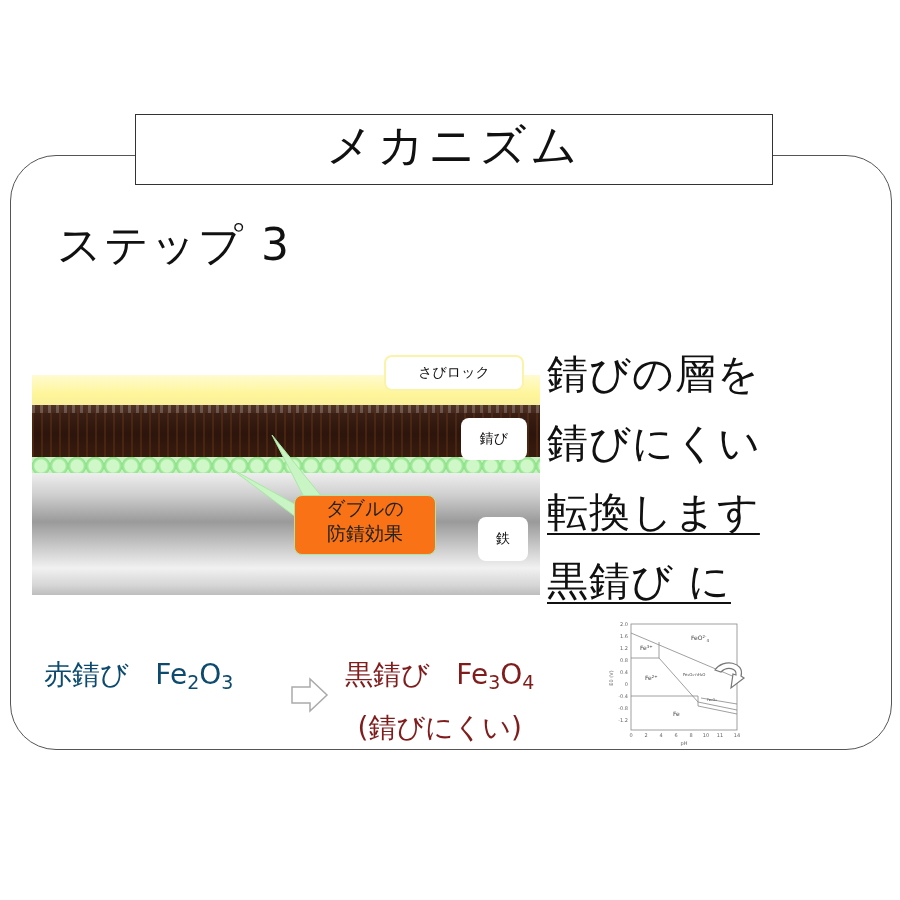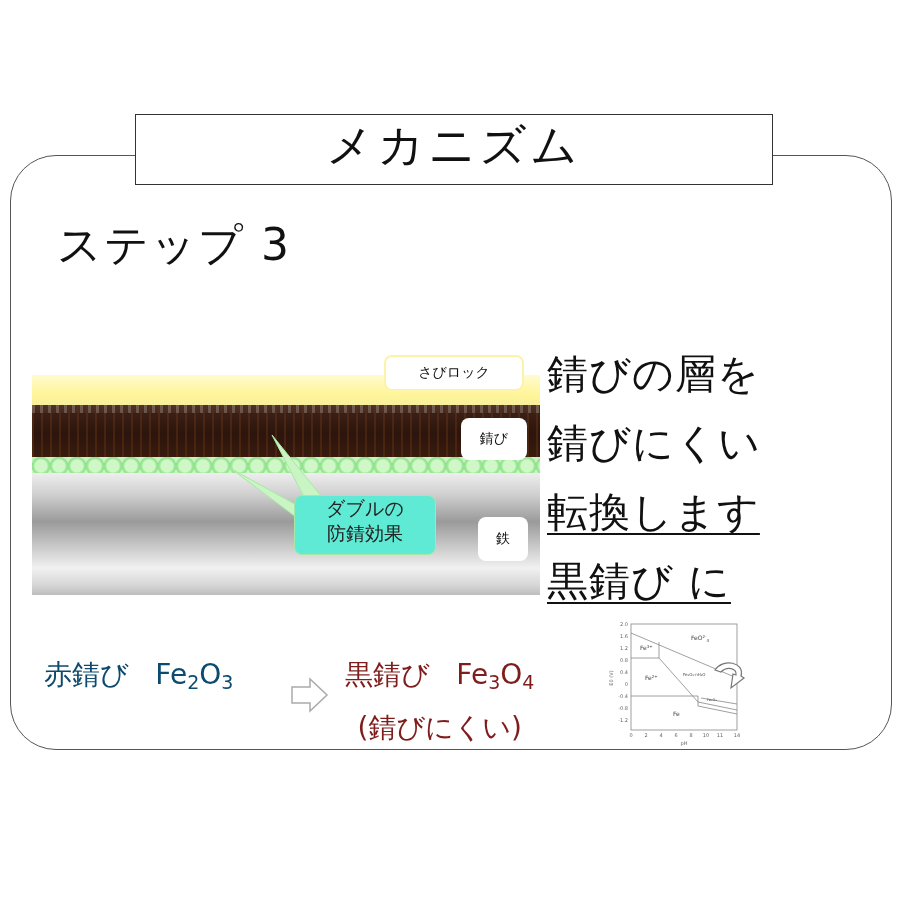--- a/index.html
+++ b/index.html
@@ -16,21 +16,21 @@
   .arrow{position:absolute;top:62px;width:0;height:0;}
   .arrow .shaft{position:absolute;left:-7px;top:0;width:14px;height:16px;background:#394238;opacity:.85;}
   .arrow .head{position:absolute;left:-12px;top:16px;border-left:12px solid transparent;border-right:12px solid transparent;border-top:12px solid #394238;opacity:.85;}
   .layer-beads{position:absolute;left:0;top:102px;width:100%;height:18px;background:
      radial-gradient(circle at 9px 9px,#cff7c8 0 6px,#a5eda0 7px,#8fe08a 9px,transparent 9.5px) 0 0/18px 18px repeat-x,#c6f2c0;}
   .layer-iron{position:absolute;left:0;top:118px;width:100%;height:122px;background:linear-gradient(#eeeeee 0,#cfcfcf 18%,#9a9a9a 40%,#cdcdcd 62%,#f1f1f1 78%,#d6d6d6 92%,#bdbdbd 100%);}
   .lbl{position:absolute;background:#fff;border-radius:8px;font-size:14px;display:flex;align-items:center;justify-content:center;box-sizing:border-box;}
   .lbl-lock{left:352px;top:0;width:140px;height:36px;border:2px solid #fbf3a8;}
   .lbl-rust{left:429px;top:63px;width:66px;height:42px;}
   .lbl-iron{left:446px;top:162px;width:50px;height:44px;}
-  .callout{position:absolute;left:262px;top:140px;width:140px;height:58px;background:#5eead4;border:1.5px solid #a8e8a4;border-radius:8px;font-size:19px;line-height:25px;text-align:center;color:#222;}
+  .callout{position:absolute;left:262px;top:140px;width:140px;height:58px;background:#f97316;border:1.5px solid #a8e8a4;border-radius:8px;font-size:19px;line-height:25px;text-align:center;color:#222;}
   .pointer{position:absolute;left:0;top:0;width:508px;height:240px;}
   .statement{position:absolute;left:547px;top:340px;font-size:41px;line-height:69px;letter-spacing:1px;}
   .statement div{white-space:nowrap;}
   .statement .ul{text-decoration:underline;text-underline-offset:7px;text-decoration-thickness:2px;}
   .conv{position:absolute;top:652px;font-size:28px;line-height:46px;text-align:center;}
   .conv.old{left:44px;color:#0c4a6e;}
   .conv.new{left:345px;color:#7f1d1d;}
   .conv sub{font-size:19px;vertical-align:-5px;}
   .conv-arrow{position:absolute;left:290px;top:676px;}
   .pourbaix{position:absolute;left:603px;top:618px;width:150px;height:132px;}

